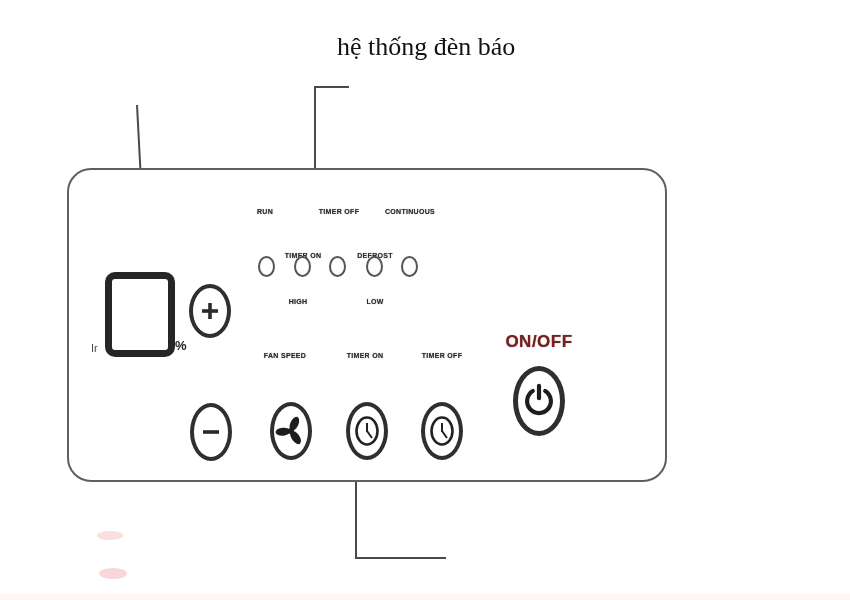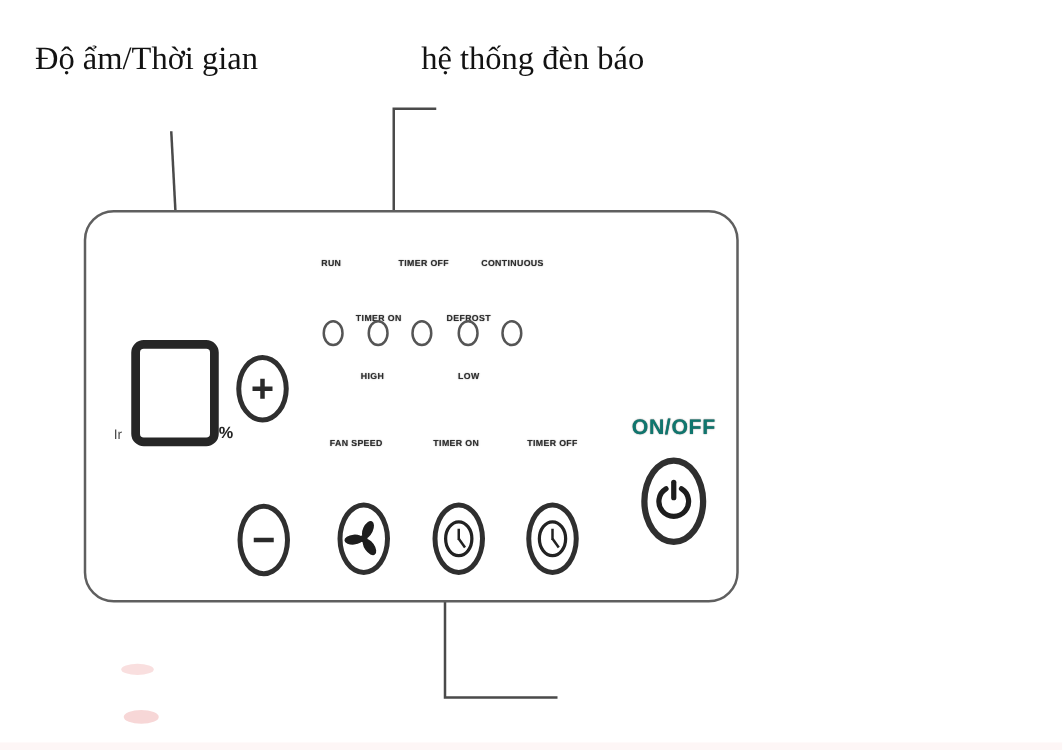--- a/index.html
+++ b/index.html
@@ -6,21 +6,21 @@
   #canvas{position:relative;width:850px;height:600px;background:#ffffff;overflow:hidden;
           font-family:"Liberation Sans",sans-serif;}
 
   
   .callout{position:absolute;font-family:"Liberation Serif",serif;font-size:26px;color:#121212;white-space:nowrap;}
 
   
   #lines{position:absolute;left:0;top:0;pointer-events:none;}
 
   
-  #panel{position:absolute;left:67px;top:168px;width:524px;height:314px;
+  #panel{position:absolute;left:67px;top:168px;width:600px;height:314px;
          border:2px solid #5f5f5f;border-radius:24px;background:#fff;box-sizing:border-box;}
 
   
   .display{position:absolute;left:36px;top:102px;width:70px;height:85px;
            border:7px solid #262626;border-radius:10px;background:#fff;box-sizing:border-box;}
   .unit-left{position:absolute;left:22px;top:172px;font-size:11px;color:#4a4a4a;}
   .unit-right{position:absolute;left:106px;top:168px;font-size:13px;font-weight:bold;color:#222;}
 
   
   .oval-btn{position:absolute;border:4px solid #2f2f2f;border-radius:50%;background:#fff;
@@ -33,34 +33,33 @@
   .btn-power{left:444px;top:196px;width:52px;height:70px;border-width:5px;}
 
   
   .light{position:absolute;top:86px;width:17px;height:21px;border:2.5px solid #555;
          border-radius:50%;background:#fff;box-sizing:border-box;}
 
   
   .tiny{position:absolute;transform:translateX(-50%);font-size:7px;font-weight:bold;
         color:#2e2e2e;letter-spacing:.3px;white-space:nowrap;text-shadow:0 0 1px #777;}
   .onoff{position:absolute;left:470px;top:162px;transform:translateX(-50%);
-         font-size:17px;font-weight:bold;color:#0f766e;letter-spacing:.5px;text-shadow:0 0 1px #555;}
+         font-size:17px;font-weight:bold;color:#7f1d1d;letter-spacing:.5px;text-shadow:0 0 1px #555;}
 
   
   .smudge{position:absolute;border-radius:50%;pointer-events:none;}
   .sm1{left:97px;top:531px;width:26px;height:9px;background:rgba(236,150,150,.30);}
   .sm2{left:99px;top:568px;width:28px;height:11px;background:rgba(232,140,140,.35);}
   .sm3{left:0px;top:594px;width:850px;height:6px;border-radius:0;background:rgba(244,205,205,.18);}
 </style>
 </head>
 <body>
 
 <div id="canvas">
 
-  <div class="callout" style="left:28px;top:32px;">Độ ẩm/Thời gian</div>
   <div class="callout" style="left:337px;top:32px;">hệ thống đèn báo</div>
 
   <svg id="lines" width="850" height="600">
     <path d="M137,105 L146,277" stroke="#4a4a4a" stroke-width="2" fill="none"></path>
     <path d="M349,87 L315,87 L315,180" stroke="#4a4a4a" stroke-width="2" fill="none"></path>
     <path d="M356,467 L356,558 L446,558" stroke="#4a4a4a" stroke-width="2" fill="none"></path>
   </svg>
 
   <div id="panel">
 

